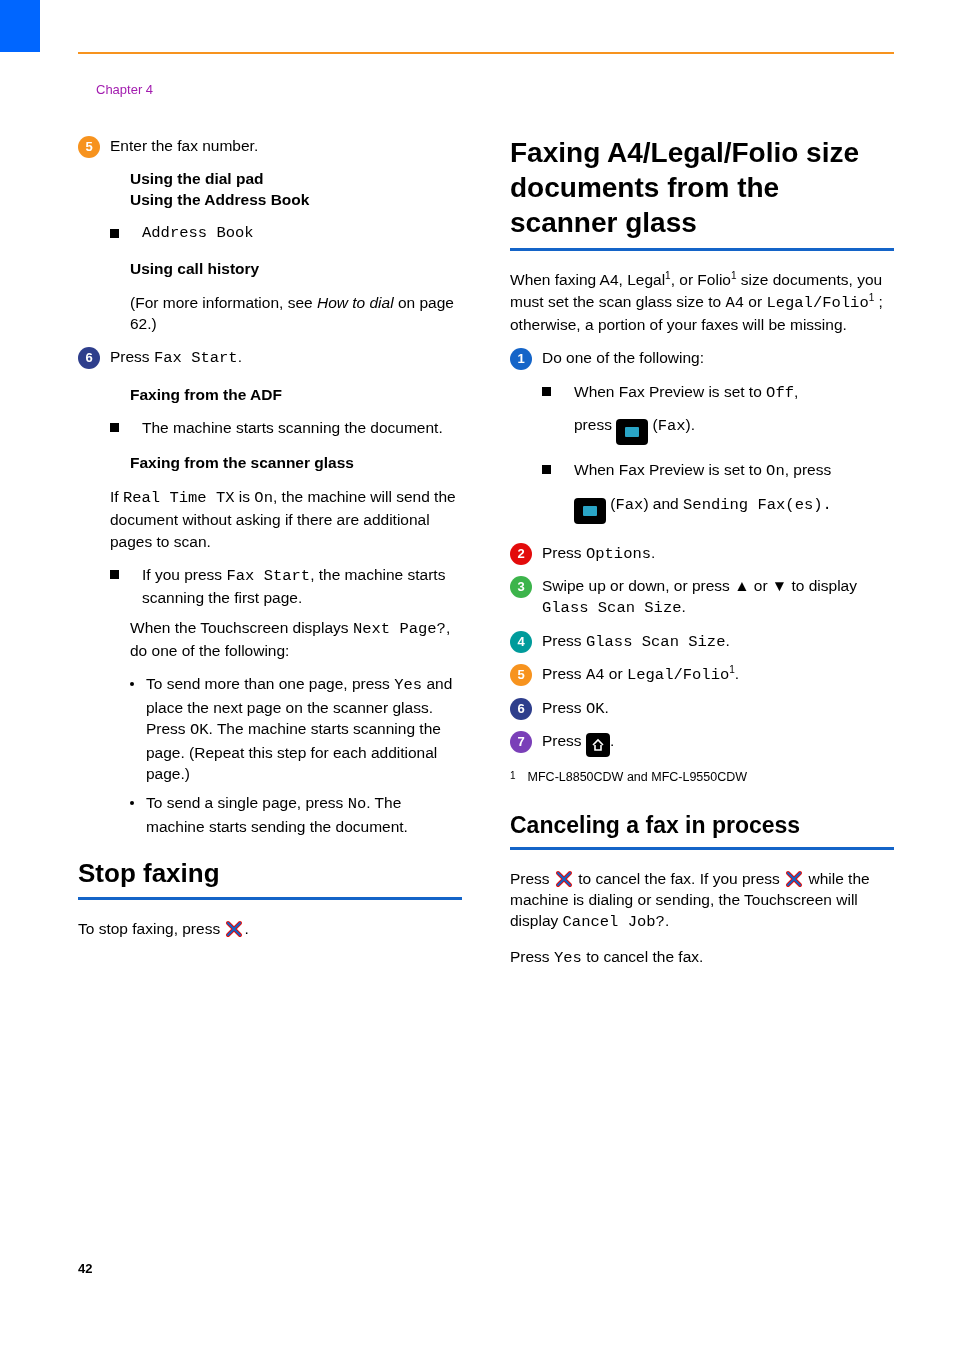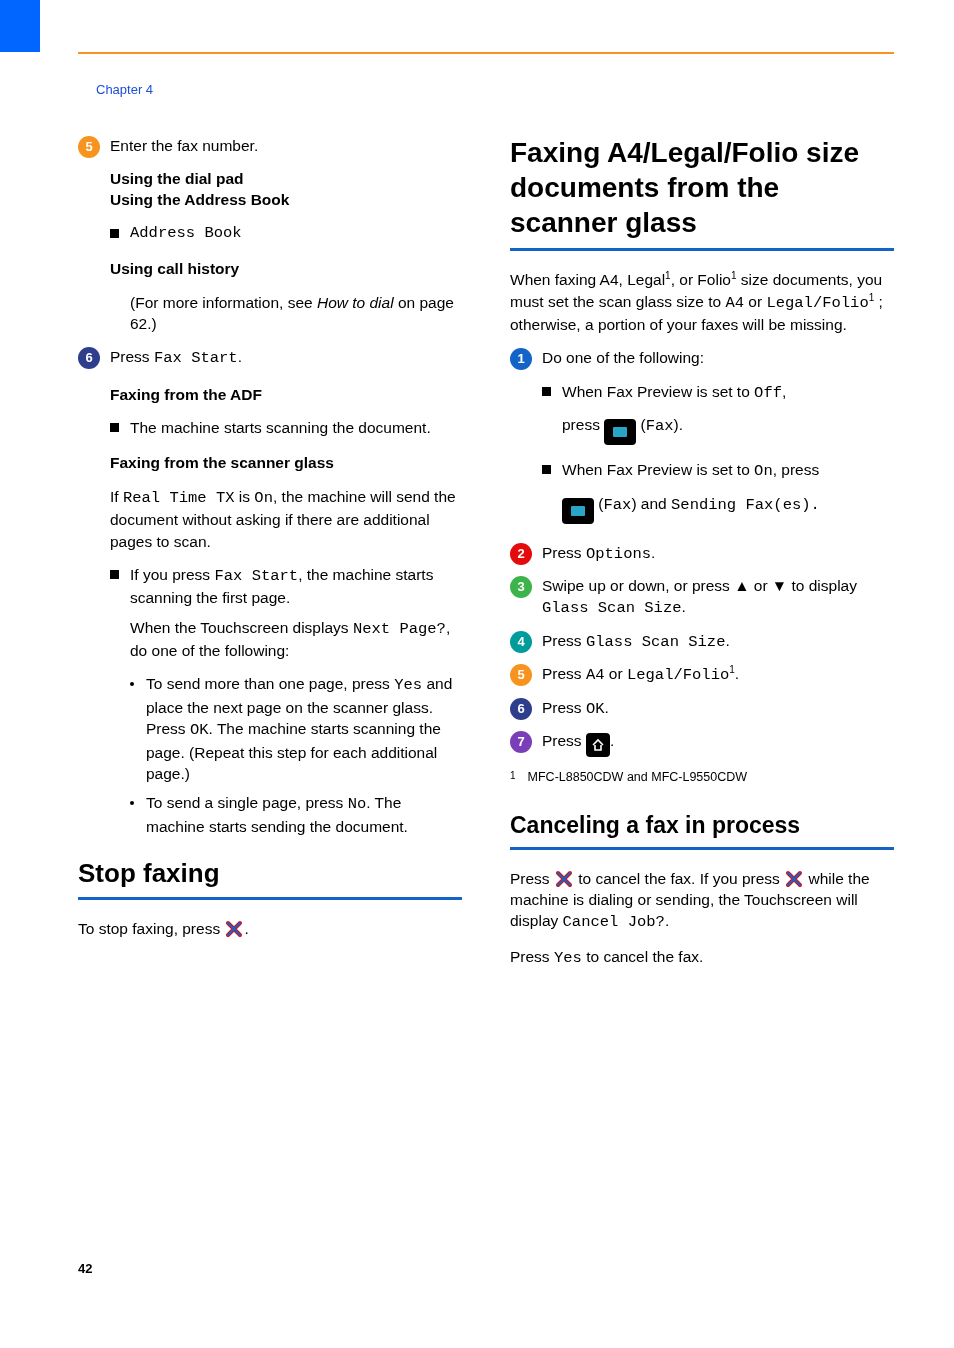--- a/index.html
+++ b/index.html
@@ -1,40 +1,40 @@
 <!DOCTYPE html>
 <html><head>
 <meta charset="utf-8">
 <style>
   * { box-sizing: border-box; margin: 0; padding: 0; }
   html, body { width: 954px; height: 1348px; font-family: Arial, Helvetica, sans-serif; color: #000; background: #fff; }
   .page { position: relative; width: 954px; height: 1348px; }
   .blue-tab { position: absolute; left: 0; top: 0; width: 40px; height: 52px; background: #0066ff; }
   .orange-rule { position: absolute; left: 78px; top: 52px; right: 60px; height: 2px; background: #f7931e; }
-  .chapter { position: absolute; left: 96px; top: 82px; font-size: 13px; color: #1d4ed8; }
+  .chapter { position: absolute; left: 96px; top: 82px; font-size: 13px; color: #a21caf; }
   .content { position: absolute; left: 78px; right: 60px; top: 135px; bottom: 100px; display: flex; gap: 48px; }
   .col { flex: 1 1 0; font-size: 15.5px; line-height: 1.38; }
   .step { display: flex; align-items: flex-start; gap: 10px; margin-bottom: 10px; }
   .step-body { flex: 1; }
   .circle { display: inline-flex; width: 22px; height: 22px; border-radius: 11px; color: #fff; align-items: center; justify-content: center; font-size: 13px; font-weight: bold; flex: 0 0 22px; margin-top: 1px; }
   .c-red { background: #e30b0b; }
   .c-orange { background: #f7931e; }
   .c-blue { background: #1464c8; }
   .c-green { background: #3cb44b; }
   .c-teal { background: #009b9b; }
   .c-navy { background: #2e3e8c; }
   .c-purple { background: #7a3fb8; }
   .indent { margin-left: 32px; }
   .para { margin-bottom: 12px; }
-  .bold { font-weight: bold; }
+  .bold { font-weight: bold; margin-left: 20px; }
   .mono { font-family: "Courier New", Courier, monospace; }
   .italic { font-style: italic; }
   .sq { display: inline-block; width: 9px; height: 9px; background: #000; vertical-align: 1px; margin-right: 8px; }
   .dot { display: inline-block; width: 4px; height: 4px; background: #000; border-radius: 50%; vertical-align: 3px; margin-right: 8px; }
-  .bullet-row { display: flex; gap: 0; margin-bottom: 8px; }
+  .bullet-row { display: flex; gap: 12px; margin-bottom: 8px; }
   .bullet-row .mk { flex: 0 0 20px; }
   .bullet-row .tx { flex: 1; }
   .sub-row { display: flex; margin-bottom: 8px; }
   .sub-row .mk { flex: 0 0 16px; padding-left: 0; }
   .sub-row .tx { flex: 1; }
   h2.sec { font-size: 26px; font-weight: bold; margin: 22px 0 4px 0; line-height: 1.15; }
   .sec-rule { height: 3px; background: #1464c8; margin: 8px 0 18px 0; }
   h2.sec-right { font-size: 28px; font-weight: bold; margin: 0 0 4px 0; line-height: 1.25; }
   .fax-icon { display: inline-flex; width: 32px; height: 26px; background: #000; border-radius: 4px; vertical-align: -7px; align-items: center; justify-content: center; }
   .fax-icon .scr { width: 14px; height: 10px; background: #2aa5c7; border-radius: 1px; }

